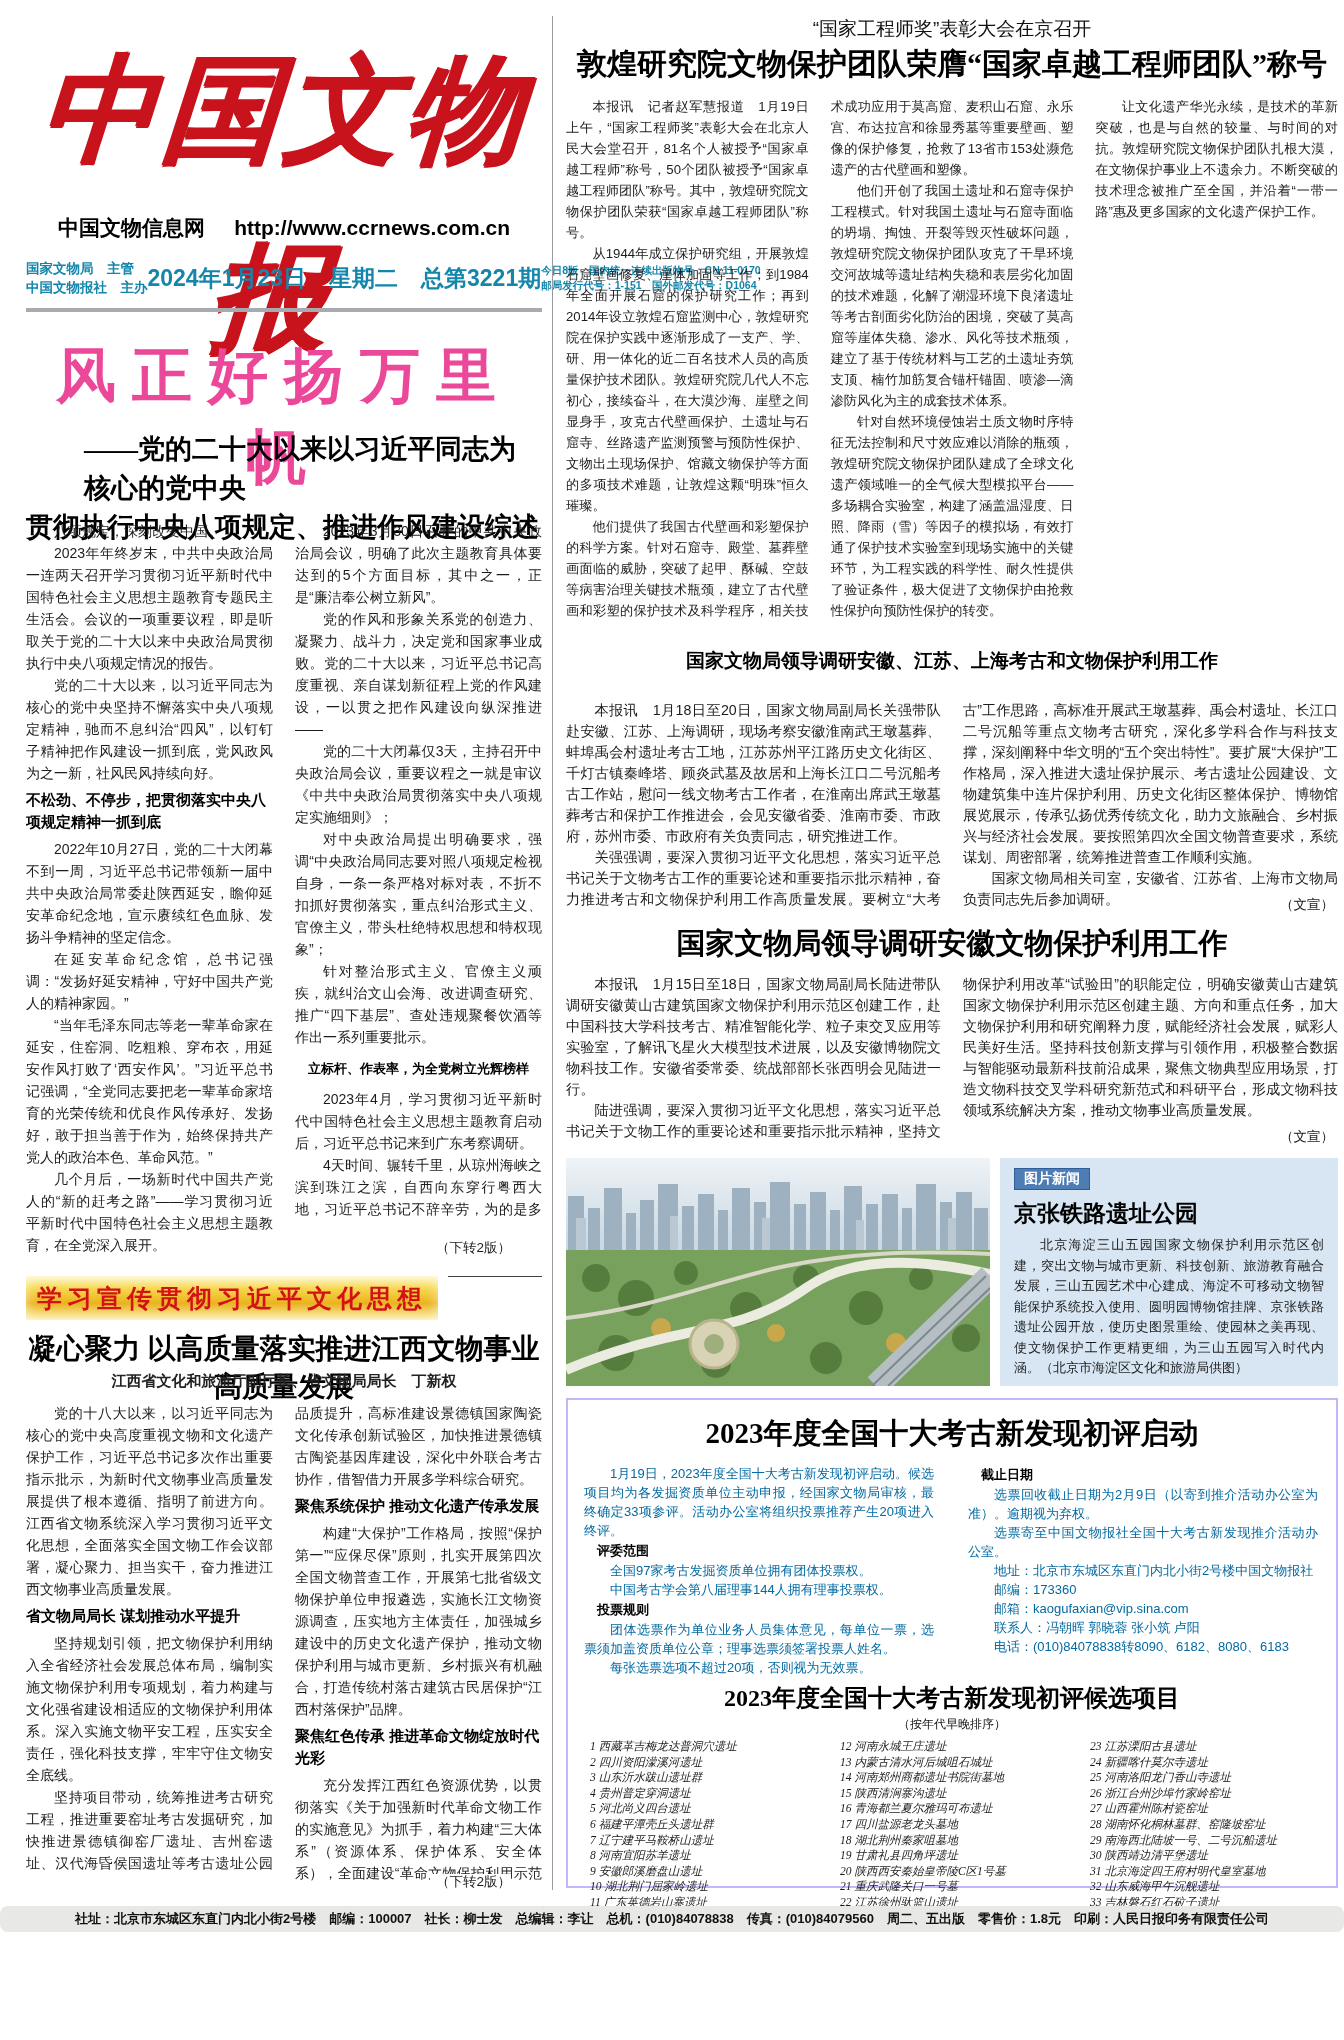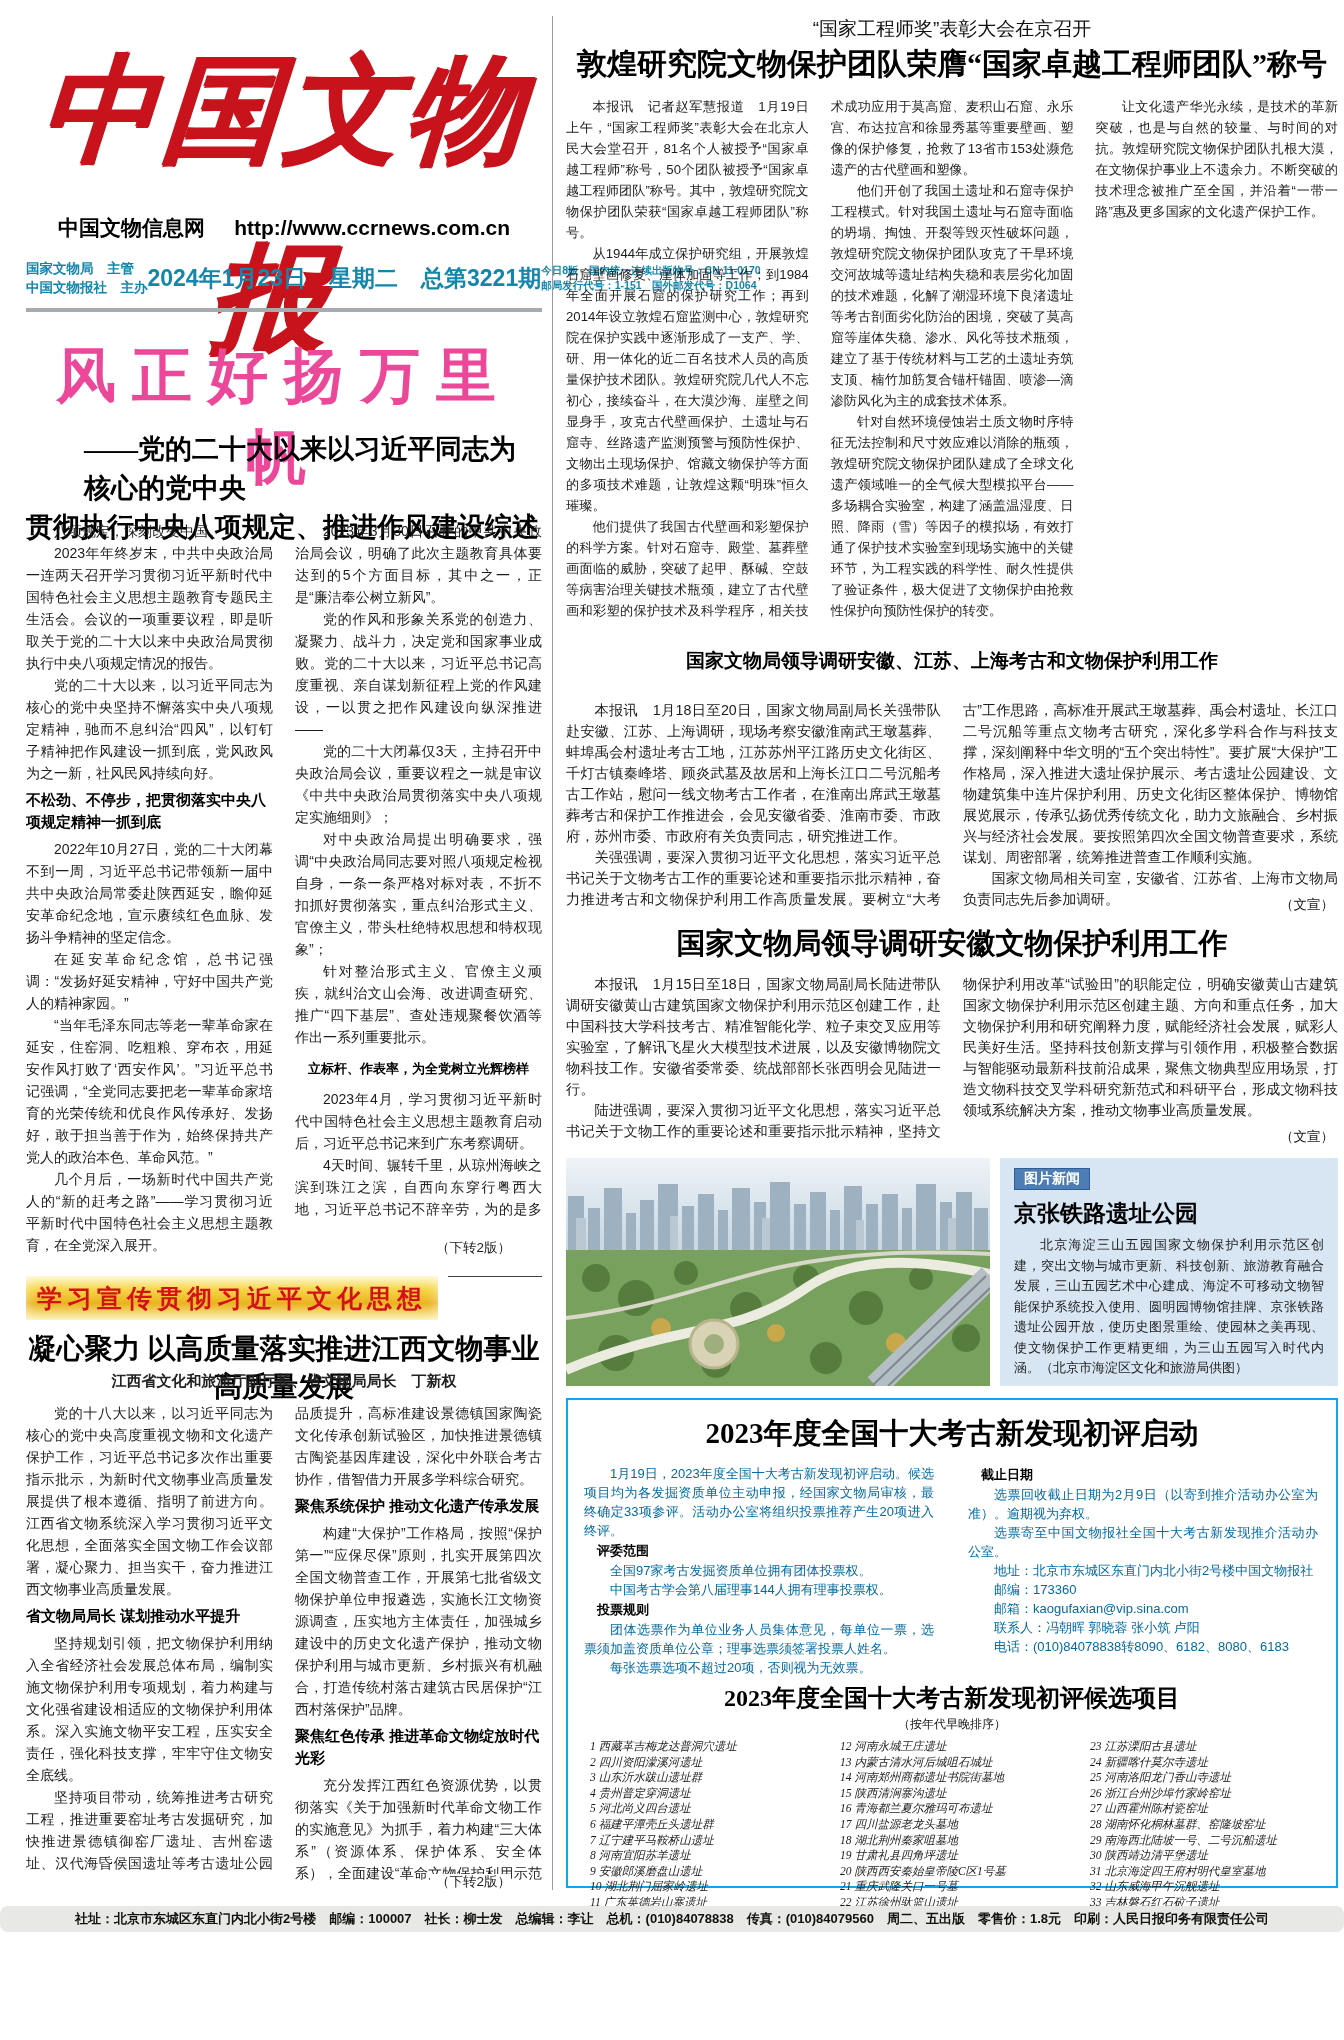--- a/index.html
+++ b/index.html
@@ -67,21 +67,21 @@
   
   .photo{left:566px;top:1158px;width:424px;height:228px;overflow:hidden;}
   .photo-panel{left:1000px;top:1158px;width:338px;height:228px;background:#d8e6f3;
                box-sizing:border-box;padding:10px 14px;}
   .pn-badge{display:inline-block;background:#4e7db5;border:1px solid #2e5d95;color:#fff;
             font-size:14px;font-weight:bold;padding:1px 9px;}
   .pn-title{font-weight:bold;font-size:23px;margin:8px 0 6px;color:#000;}
   .pn-cap{margin:0;font-size:13px;line-height:20.5px;text-align:justify;text-indent:2em;color:#1c1c1c;}
 
   
-  .box{left:566px;top:1398px;width:772px;height:490px;border:2px solid #0ea5e9;box-sizing:border-box;
+  .box{left:566px;top:1398px;width:772px;height:490px;border:2px solid #c4b5fd;box-sizing:border-box;
        padding:10px 16px 0;}
   .box-title{text-align:center;font-family:"Liberation Serif",serif;font-weight:bold;font-size:29px;
              color:#000;margin:4px 0 10px;}
   .box-cols{display:flex;gap:34px;height:212px;overflow:hidden;}
   .box-col{width:350px;}
   .bx{margin:0;font-size:13px;line-height:19px;text-align:justify;text-indent:2em;color:#0369a1;}
   .bx-head{margin:1px 0;font-size:13px;line-height:19px;font-weight:bold;text-indent:1em;color:#000;}
   .list-title{text-align:center;font-family:"Liberation Serif",serif;font-weight:bold;font-size:24px;
               color:#000;margin:6px 0 2px;}
   .list-note{text-align:center;font-size:12px;color:#111;margin-bottom:6px;}

